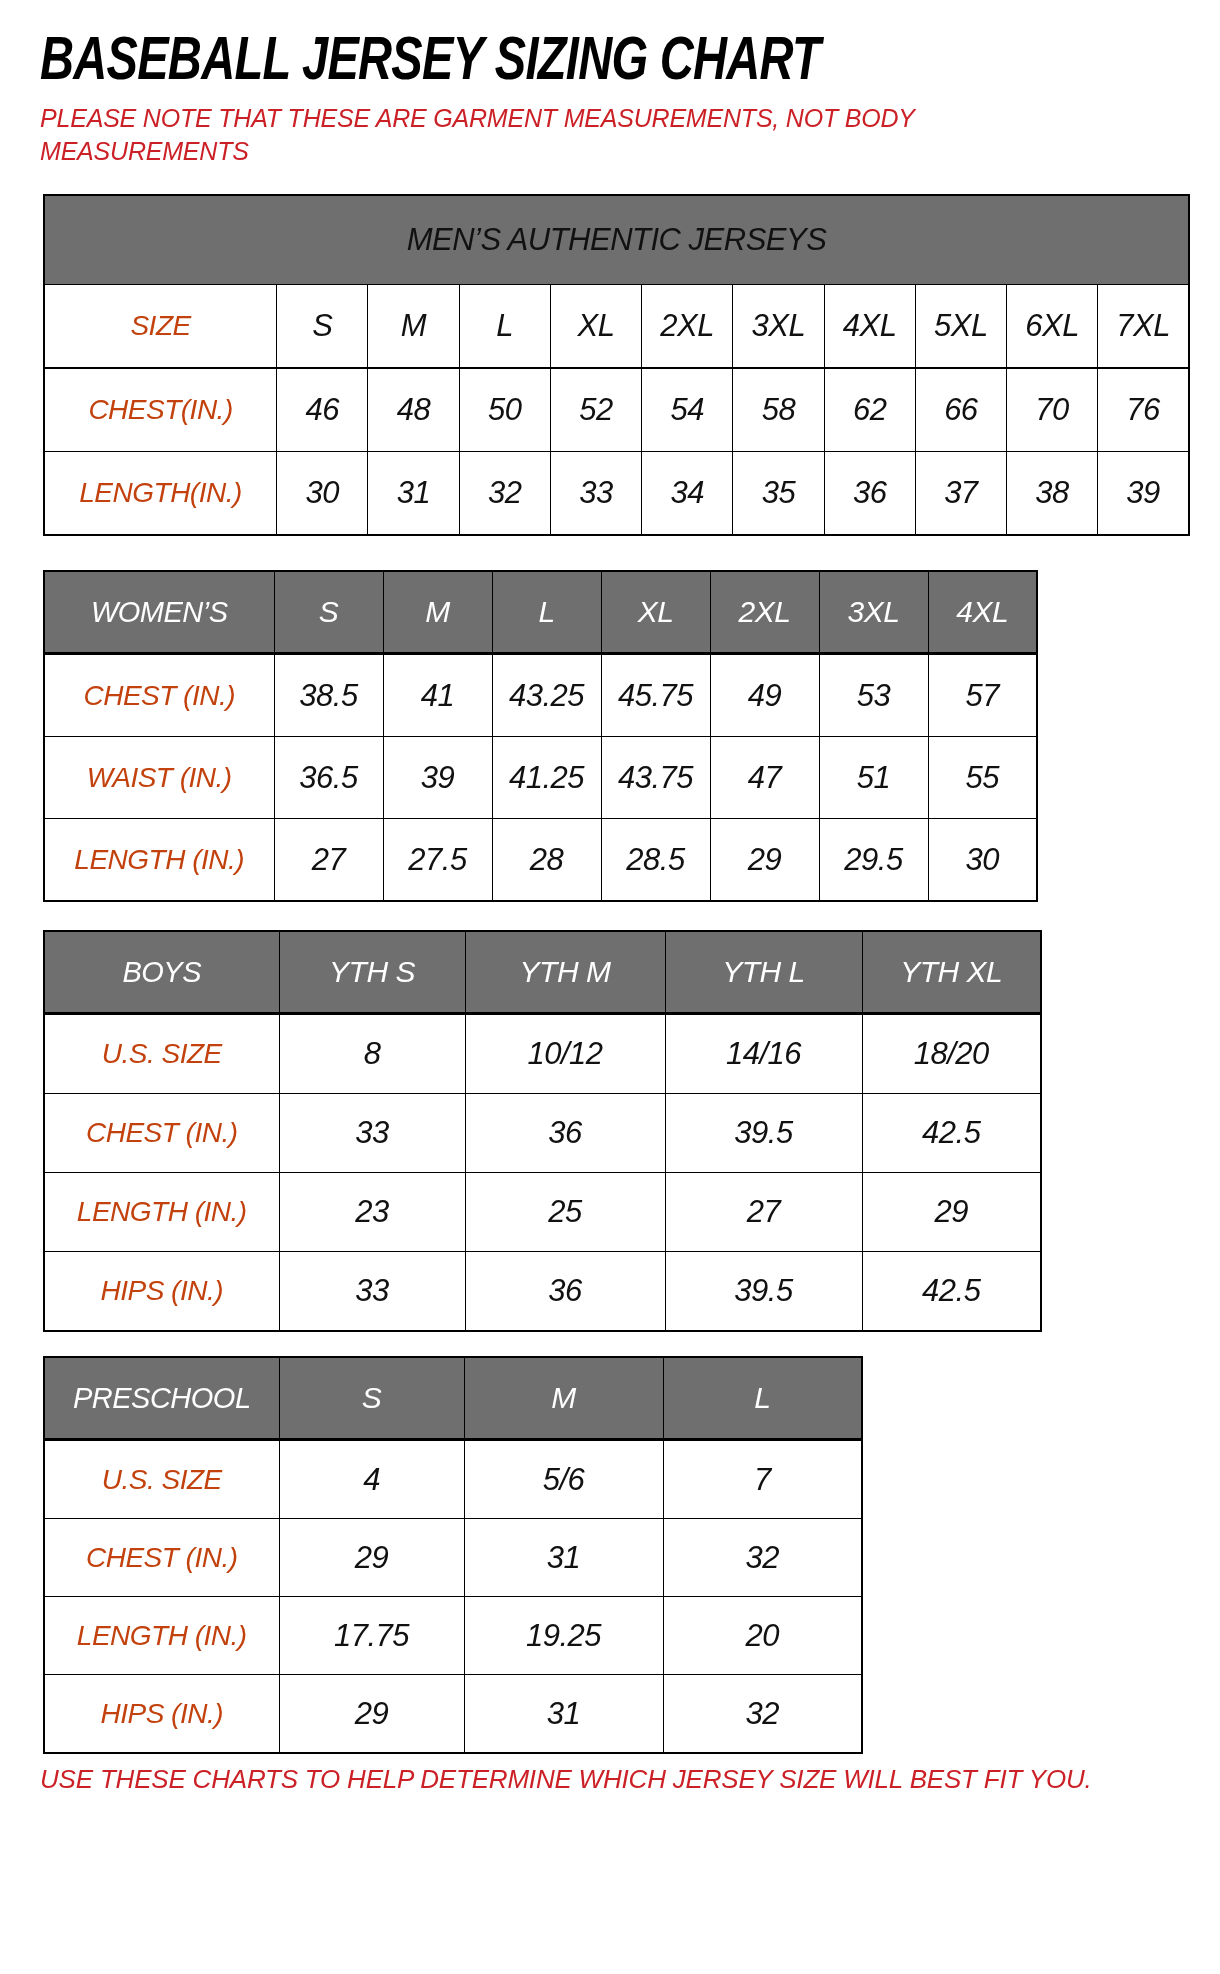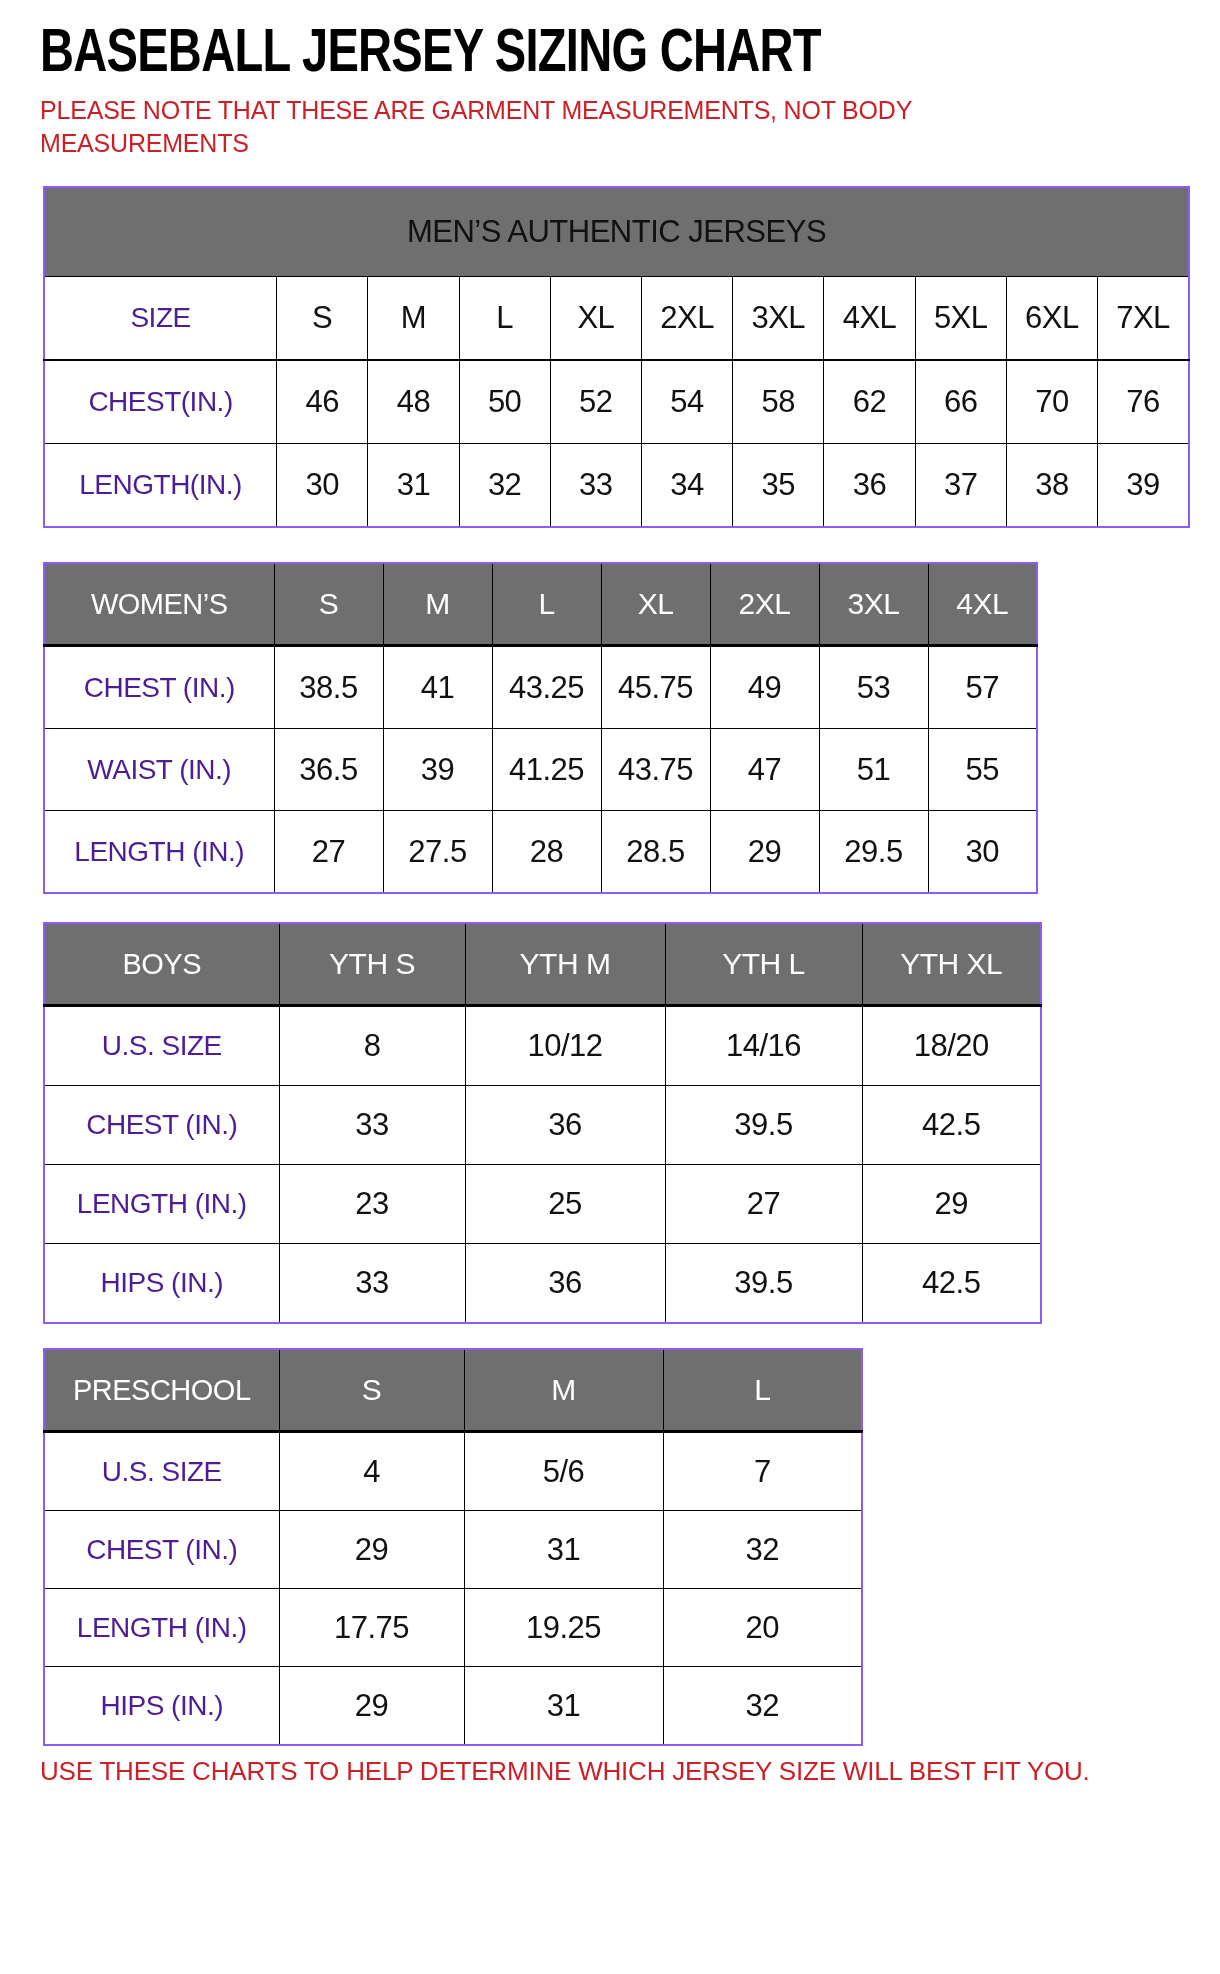--- a/index.html
+++ b/index.html
@@ -3,21 +3,21 @@
 <meta charset="utf-8">
 <style>
   html, body { margin: 0; padding: 0; }
   body {
     width: 1220px; height: 1974px;
     background: #ffffff;
     font-family: "Liberation Sans", "DejaVu Sans", sans-serif;
     color: #000;
     overflow: hidden;
   }
-  .page { padding: 16px 30px 0 40px; }
+  .page { padding: 24px 30px 0 40px; font-style: italic; }
 
   h1.title {
     margin: 0; padding: 0;
     font-size: 62px; font-weight: 700; letter-spacing: -1px;
     line-height: 1.1; white-space: nowrap;
     transform: scaleX(0.76); transform-origin: left center;
     color: #000;
   }
   .note {
     margin: 10px 0 0 0; max-width: 950px;
@@ -25,30 +25,30 @@
     color: var(--accent-red, #cc2027);
   }
   .footer {
     margin: 10px 0 0 0;
     font-size: 26px; letter-spacing: -0.2px; white-space: nowrap;
     color: var(--accent-red, #cc2027);
   }
 
   table.tbl {
     border-collapse: collapse; table-layout: fixed;
-    border: 2px solid #8b5cf6;
+    border: 2px solid #000000;
     margin-left: 3px;
   }
   .tbl td, .tbl th {
     border: 1px solid #000;
     text-align: center; vertical-align: middle;
     font-size: 31px; font-weight: 400; letter-spacing: -0.5px;
     color: #111; padding: 0 4px; overflow: hidden;
   }
-  .tbl .lbl { font-size: 28px; color: #4c1d95; }
+  .tbl .lbl { font-size: 28px; color: #c2410c; }
 
   
   .banner {
     background: var(--header-gray, #6f6f6f); color: #fff;
     font-size: 34px; letter-spacing: 1.5px; font-weight: 400;
     height: 88px; border-bottom: 3px solid #000;
   }
   tr.hdr td, tr.hdr th {
     background: var(--header-gray, #6f6f6f); color: #fff;
     font-size: 30px; font-weight: 400;

